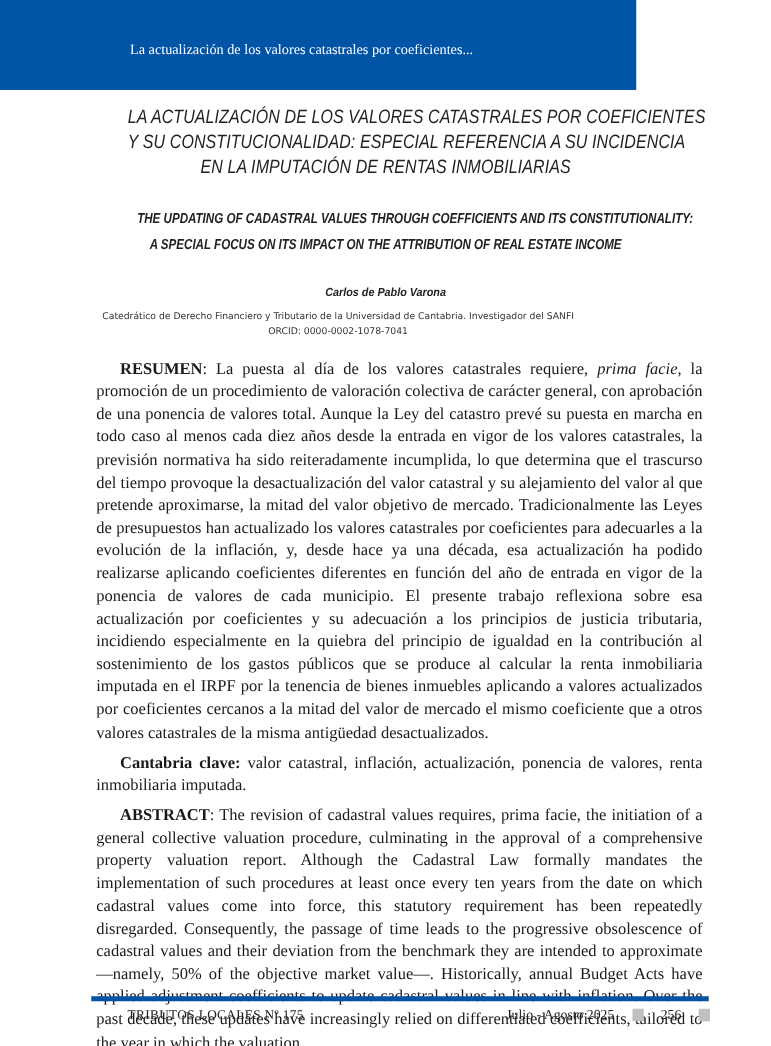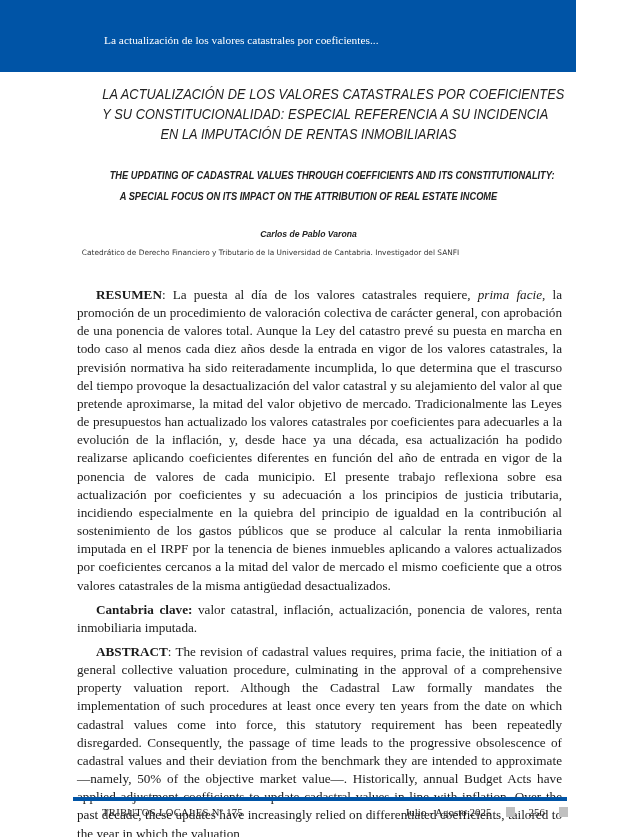--- a/index.html
+++ b/index.html
@@ -1,21 +1,21 @@
 <!DOCTYPE html>
 <html><head>
 <meta charset="utf-8">
 <style>
   html, body { margin: 0; padding: 0; }
   body {
     width: 617px; height: 837px; background: #ffffff; position: relative; overflow: hidden;
     font-family: "Liberation Serif", serif; color: #1a1a1a;
   }
   .header-band {
-    position: absolute; left: 0; top: 0; width: 576px; height: 72px; background: #0054a6;
+    position: absolute; left: 0; top: 0; width: 509px; height: 72px; background: #0054a6;
   }
   .header-running {
     position: absolute; left: 104px; top: 34px; font-size: 11.4px; color: #ffffff;
     font-family: "Liberation Serif", serif; white-space: nowrap;
   }
   .header-section {
     position: absolute; left: 418px; top: 30px; font-size: 15.5px; color: #ffffff;
     letter-spacing: 1.3px; font-family: "Liberation Serif", serif; white-space: nowrap;
   }
   .title-es {
@@ -76,20 +76,21 @@
 </div>
 
 <div class="title-en">
   <span class="title-line">THE UPDATING OF CADASTRAL VALUES THROUGH COEFFICIENTS AND ITS CONSTITUTIONALITY:</span>
   <span class="title-line">A SPECIAL FOCUS ON ITS IMPACT ON THE ATTRIBUTION OF REAL ESTATE INCOME</span>
 </div>
 
 <div class="author">Carlos de Pablo Varona</div>
 <div class="affil">
   <div>Catedrático de Derecho Financiero y Tributario de la Universidad de Cantabria. Investigador del SANFI</div>
+  <div>ORCID: 0000-0002-1078-7041</div>
 </div>
 
 <div class="body">
   <p class="para"><span class="lbl">RESUMEN</span><span>: La puesta al día de los valores catastrales requiere, </span><i>prima facie</i><span>, la promoción de un procedimiento de valoración colectiva de carácter general, con aprobación de una ponencia de valores total. Aunque la Ley del catastro prevé su puesta en marcha en todo caso al menos cada diez años desde la entrada en vigor de los valores catastrales, la previsión normativa ha sido reiteradamente incumplida, lo que determina que el trascurso del tiempo provoque la desactualización del valor catastral y su alejamiento del valor al que pretende aproximarse, la mitad del valor objetivo de mercado. Tradicionalmente las Leyes de presu­puestos han actualizado los valores catastrales por coeficientes para adecuarles a la evolución de la inflación, y, desde hace ya una década, esa actualización ha podido realizarse aplicando coeficientes diferentes en función del año de entrada en vigor de la ponencia de valores de cada municipio. El presente trabajo reflexiona sobre esa actualización por coeficientes y su adecuación a los principios de justicia tributaria, incidiendo especialmente en la quiebra del principio de igualdad en la contribución al sostenimiento de los gastos públicos que se produ­ce al calcular la renta inmobiliaria imputada en el IRPF por la tenencia de bienes inmuebles aplicando a valores actualizados por coeficientes cercanos a la mitad del valor de mercado el mismo coeficiente que a otros valores catastrales de la misma antigüedad desactualizados.</span></p>
   <p class="para"><span class="lbl">Cantabria clave:</span><span> valor catastral, inflación, actualización, ponencia de valores, renta inmo­biliaria imputada.</span></p>
   <p class="para"><span class="lbl">ABSTRACT</span><span>: The revision of cadastral values requires, prima facie, the initiation of a general collective valuation procedure, culminating in the approval of a comprehensive property valuation report. Although the Cadastral Law formally mandates the implementation of such procedures at least once every ten years from the date on which cadastral values come into force, this statutory requirement has been repeatedly disregarded. Consequently, the passage of time leads to the progressive obsolescence of cadastral values and their deviation from the benchmark they are intended to approximate —namely, 50% of the objective market value—. Historically, annual Budget Acts have applied adjustment coefficients to update cadastral values in line with inflation. Over the past decade, these updates have increasingly relied on differentiated coefficients, tailored to the year in which the valuation</span></p>
 </div>
 
 <div class="footer-rule"></div>
 <div class="footer-left">TRIBUTOS LOCALES Nº 175</div>

